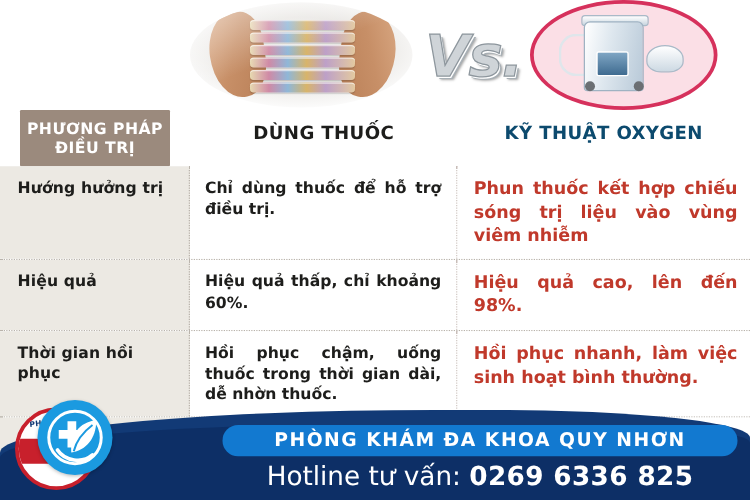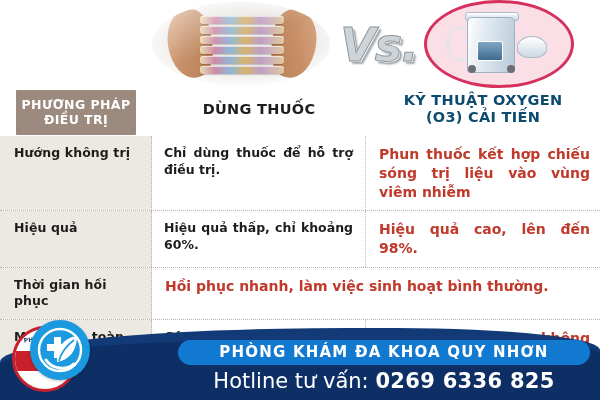--- a/index.html
+++ b/index.html
@@ -366,39 +366,39 @@
       <div class="cell-label">
         <div class="head-badge">
           <span>PHƯƠNG PHÁP</span><br>
           <span>ĐIỀU TRỊ</span>
         </div>
       </div>
       <div class="cell-drug">DÙNG THUỐC</div>
       <div class="cell-oxy">
         <div>
           <span>KỸ THUẬT OXYGEN</span><br>
-          <span>(O3) CẢI TIẾN</span>
         </div>
       </div>
     </div>
 
     <div class="trow">
-      <div class="cell-label">Hướng không trị</div>
+      <div class="cell-label">Hướng hưởng trị</div>
       <div class="cell-drug">Chỉ dùng thuốc để hỗ trợ điều trị.</div>
       <div class="cell-oxy">Phun thuốc kết hợp chiếu sóng trị liệu vào vùng viêm nhiễm</div>
     </div>
 
     <div class="trow">
       <div class="cell-label">Hiệu quả</div>
       <div class="cell-drug">Hiệu quả thấp, chỉ khoảng 60%.</div>
       <div class="cell-oxy">Hiệu quả cao, lên đến 98%.</div>
     </div>
 
     <div class="trow">
       <div class="cell-label">Thời gian hồi phục</div>
+      <div class="cell-drug">Hồi phục chậm, uống thuốc trong thời gian dài, dễ nhờn thuốc.</div>
       <div class="cell-oxy">Hồi phục nhanh, làm việc sinh hoạt bình thường.</div>
     </div>
 
     <div class="trow">
       <div class="cell-label">Mức độ an toàn</div>
       <div class="cell-drug">Gây tác dụng phụ, gây mệt mỏi, dễ tái phát.</div>
       <div class="cell-oxy">Độ an toàn cao, không ảnh hưởng vùng lân cận, tỷ lệ tái phát rất thấp.</div>
     </div>
   </div>
 

